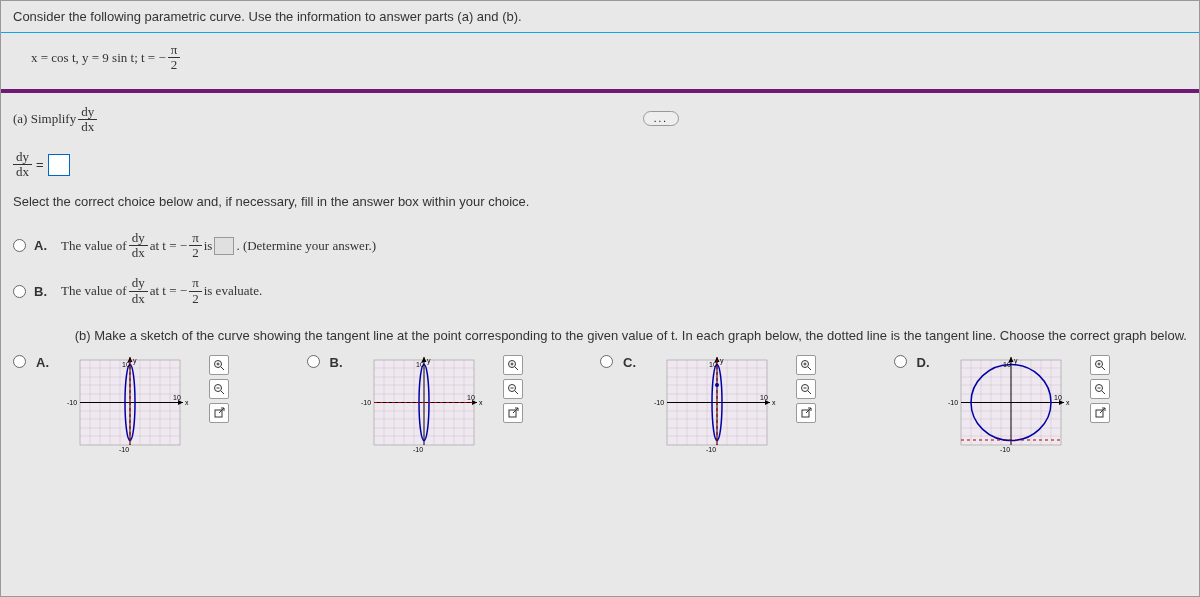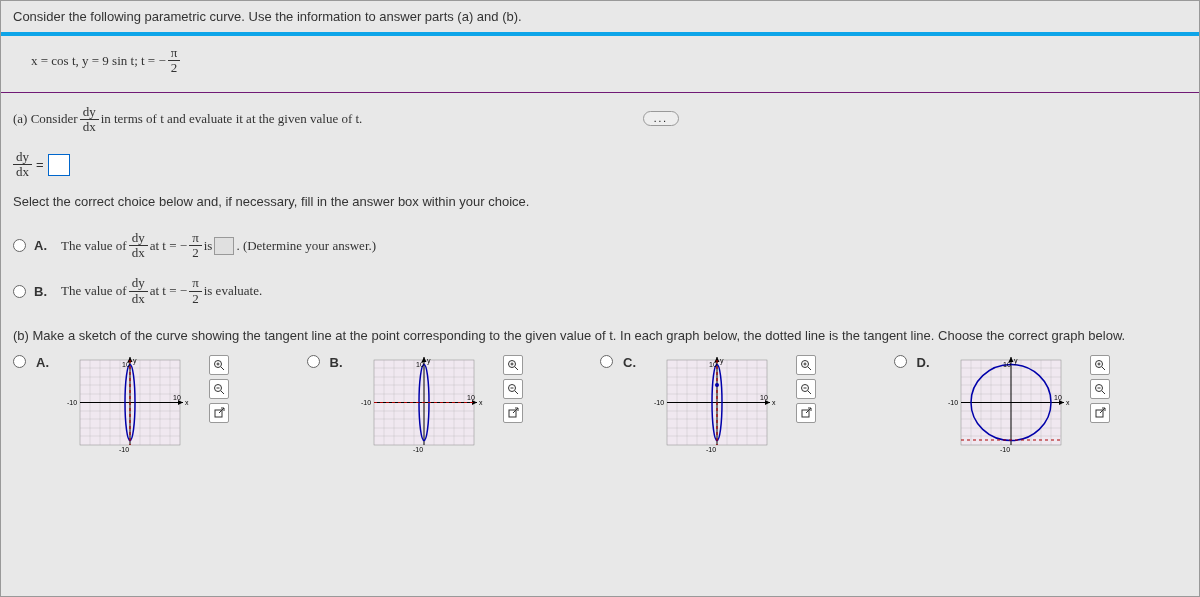--- a/index.html
+++ b/index.html
@@ -12,25 +12,25 @@
     }
     .container {
       background: #e8e8e8;
       width: 1200px;
       height: 597px;
       border: 1px solid #999;
       position: relative;
     }
     .header {
       padding: 8px 12px;
-      border-bottom: 4px solid #0ea5e9;
+      border-bottom: 1px solid #0ea5e9;
     }
     .equation-block {
       padding: 10px 44px 16px 30px;
-      border-bottom: 1px solid #701a75;
+      border-bottom: 4px solid #701a75;
       position: relative;
     }
     .frac {
       display: inline-block;
       vertical-align: middle;
       text-align: center;
       font-family: 'Times New Roman', serif;
       line-height: 1.1;
     }
     .frac .num {
@@ -93,20 +93,21 @@
       background: #fff;
       flex-shrink: 0;
       cursor: pointer;
     }
     .choice-label {
       font-weight: bold;
       margin-right: 6px;
     }
     .part-b {
       padding: 10px 12px 6px 12px;
+      text-align: right;
     }
     .graphs-row {
       display: flex;
       padding: 6px 12px;
       gap: 0;
     }
     .graph-option {
       display: flex;
       align-items: flex-start;
       gap: 10px;
@@ -161,26 +162,25 @@
       </span>
     </span>
   </div>
 
   <button class="ellipsis-btn">
     <span>...</span>
   </button>
 
   <div class="part-a">
     <span class="inline-math">
-      <span>(a) Consider</span>
+      <span>(a) Simplify</span>
       <span class="frac">
         <span class="num">dy</span>
         <span class="den">dx</span>
       </span>
-      <span>in terms of t and evaluate it at the given value of t.</span>
     </span>
   </div>
 
   <div class="eq-row">
     <span class="frac">
       <span class="num">dy</span>
       <span class="den">dx</span>
     </span>
     <span>=</span>
     <span class="input-box"></span>

